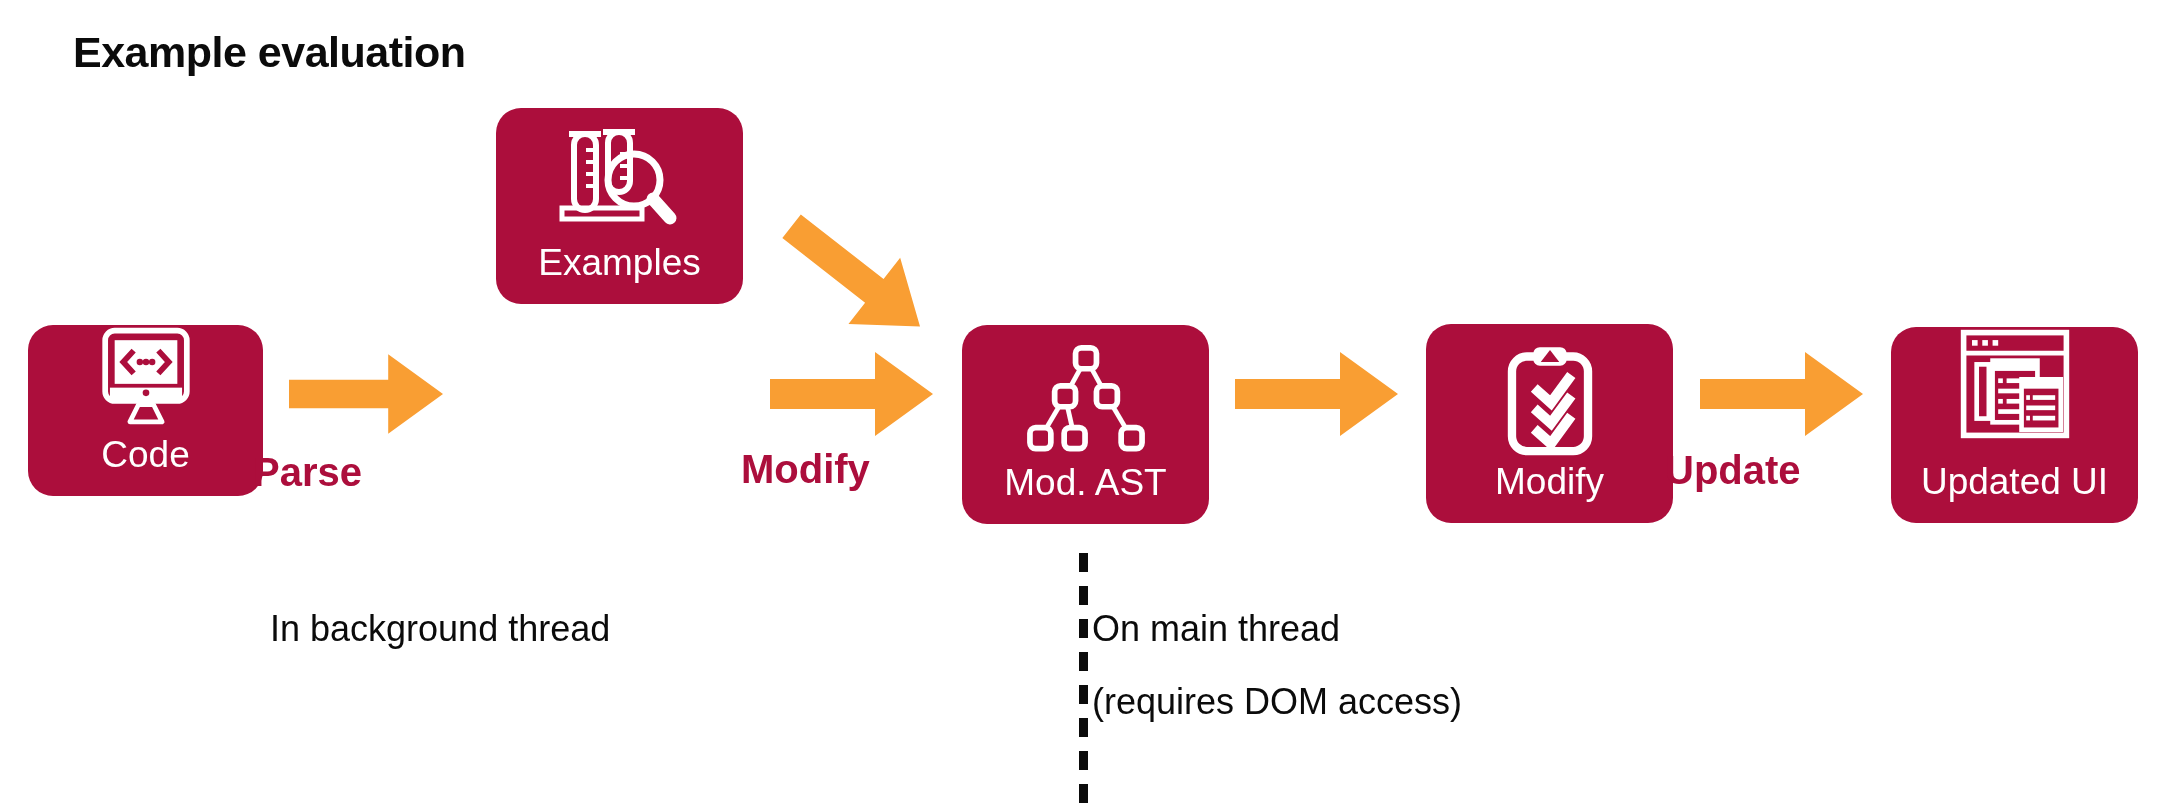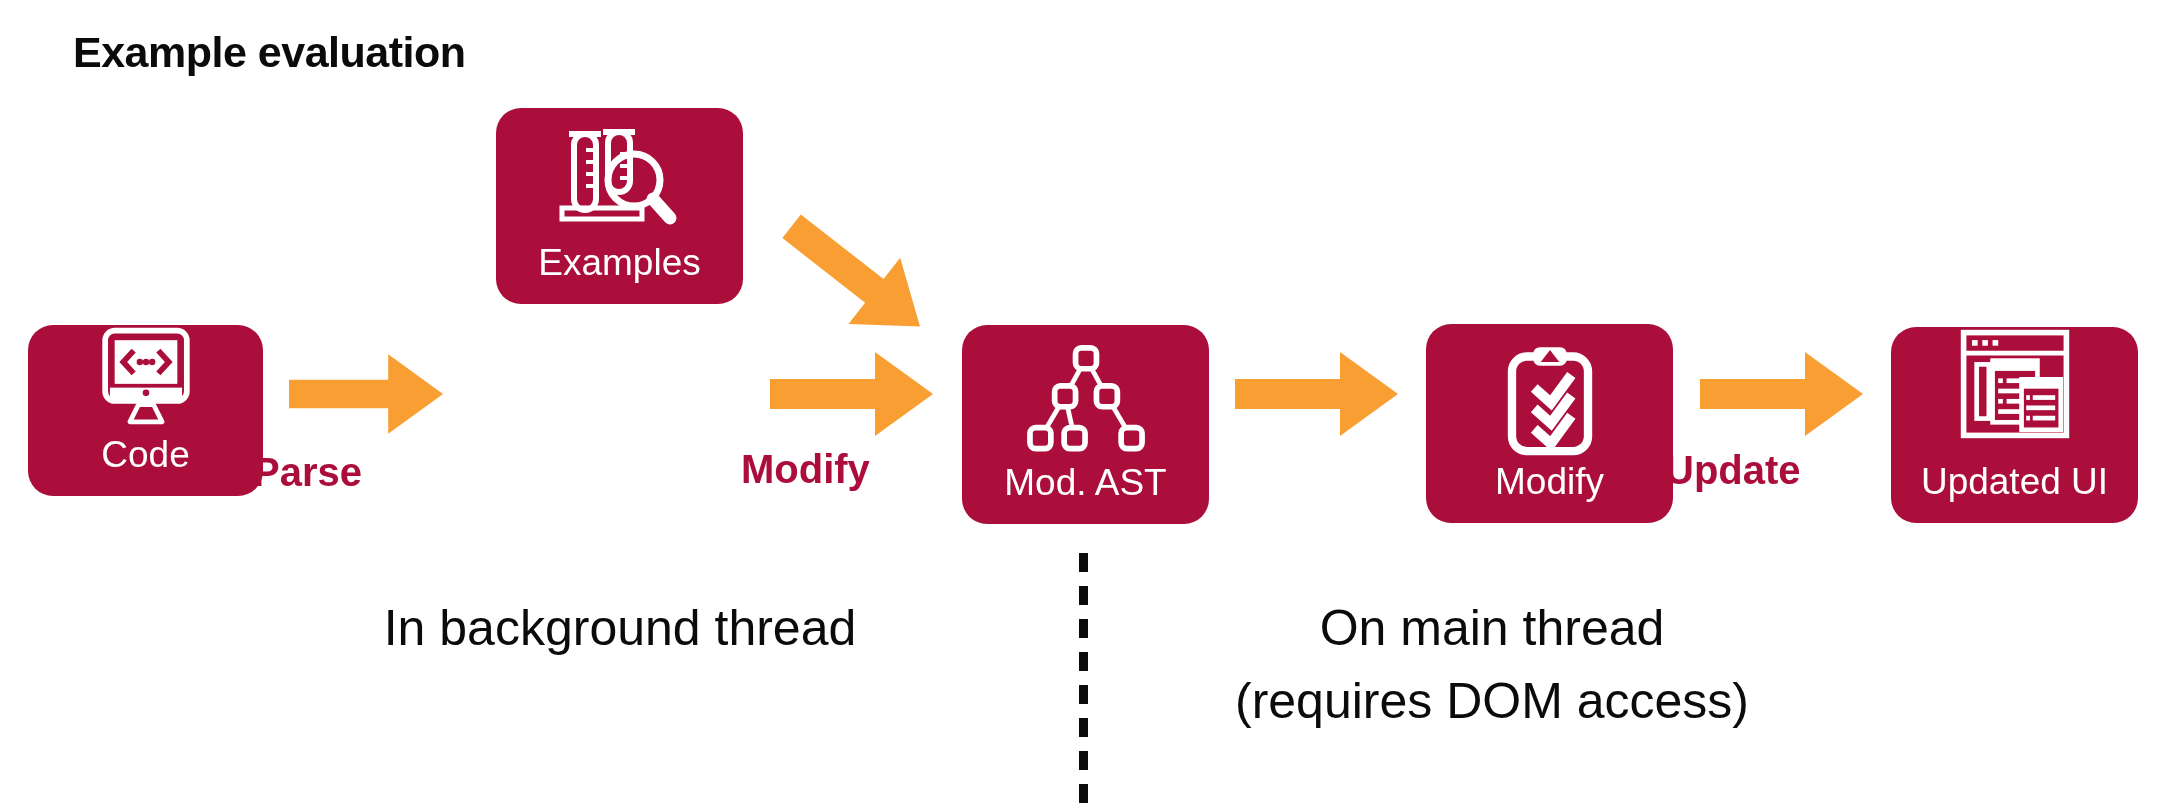--- a/index.html
+++ b/index.html
@@ -67,22 +67,22 @@
     color: var(--box); font-size: 40px; font-weight: 700;
     white-space: nowrap;
   }
   .edge-label-parse   { left: 253px;  top: 450px; }
   .edge-label-modify  { left: 741px;  top: 447px; }
   .edge-label-execute { left: 1195px; top: 450px; }
   .edge-label-update  { left: 1665px; top: 448px; }
 
   
   .zone-label {
-    position: absolute; text-align: center;
-    color: var(--ink); font-size: 50px; font-weight: 400;
+    position: absolute; text-align: left;
+    color: var(--ink); font-size: 36px; font-weight: 400;
     line-height: 73px;
   }
   .zone-background { left: 270px;  top: 592px; width: 700px; }
   .zone-main       { left: 1092px; top: 592px; width: 800px; }
 
   .thread-divider {
     position: absolute; left: 1079px; top: 553px;
     width: 9px; height: 252px;
     background: repeating-linear-gradient(
       to bottom, var(--ink) 0 19px, transparent 19px 33px);

